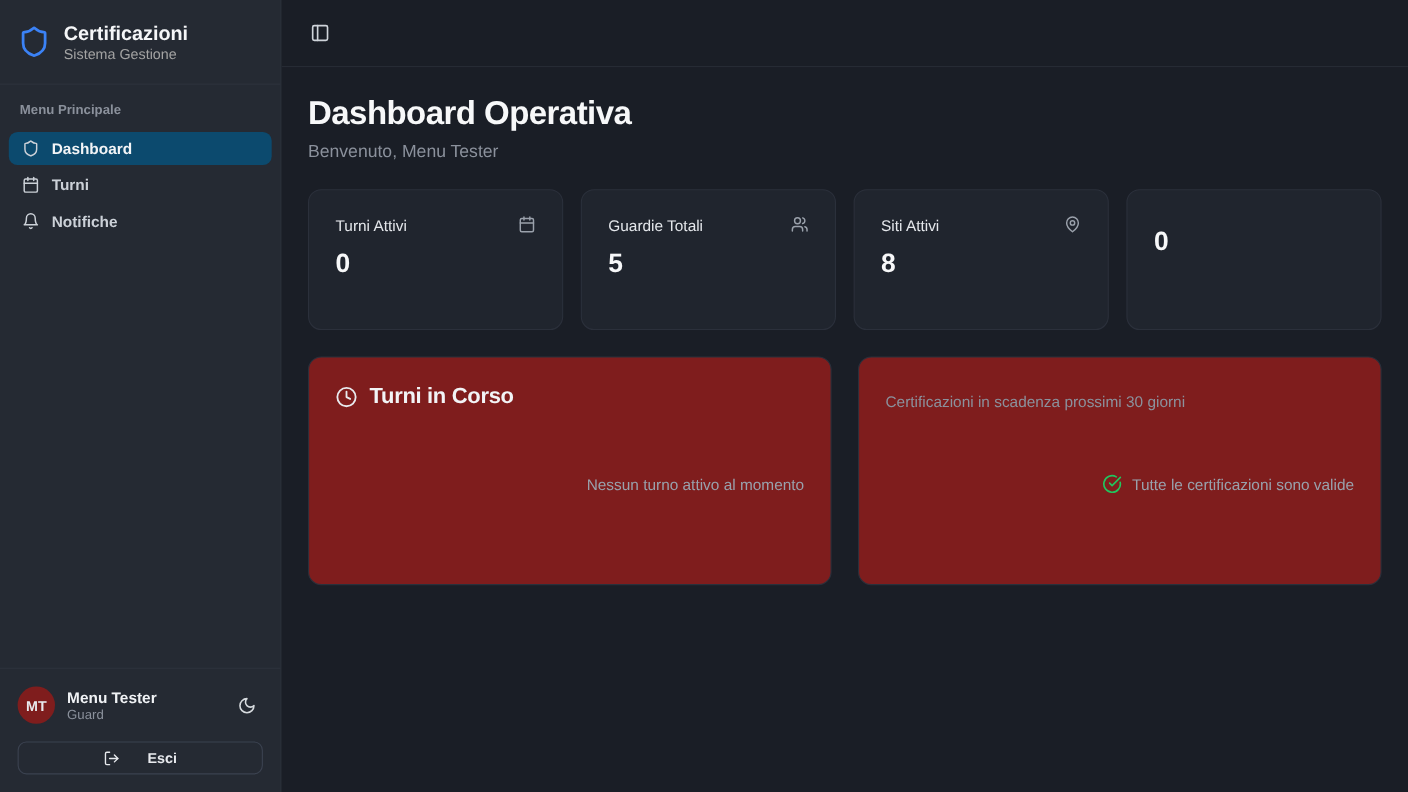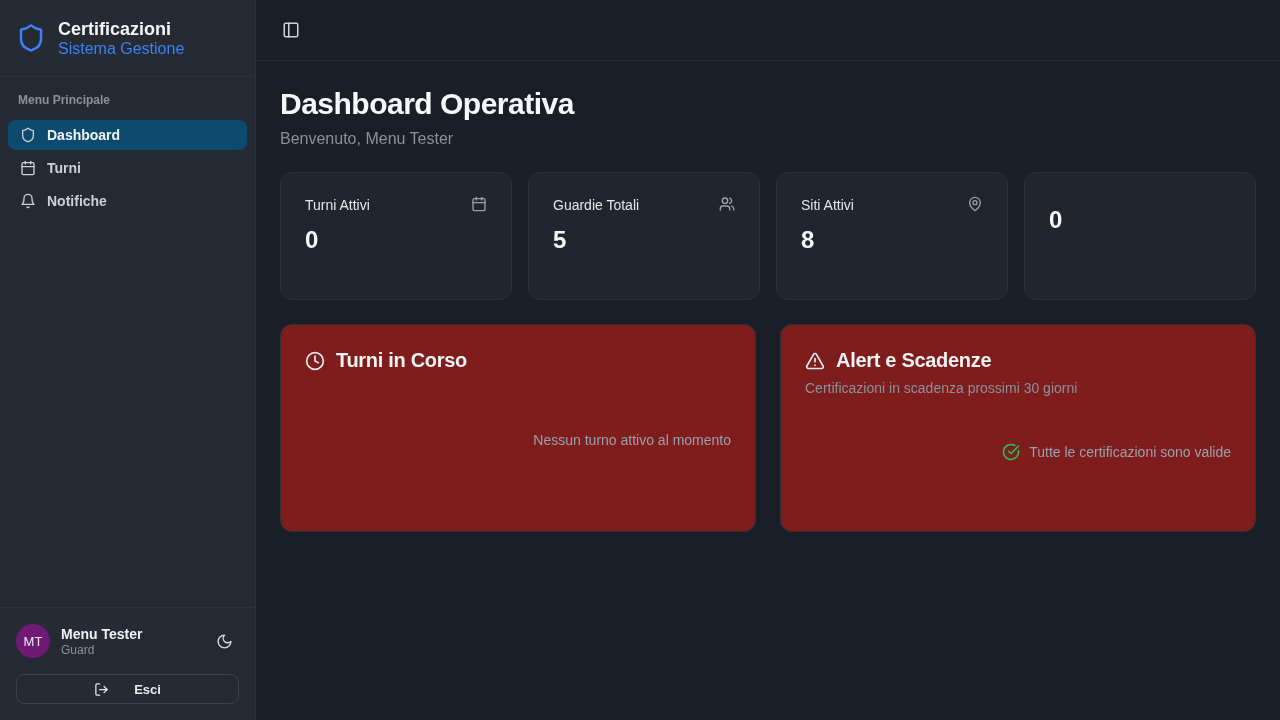--- a/index.html
+++ b/index.html
@@ -19,21 +19,21 @@
     border-right: 1px solid #2d323c;
     display: flex; flex-direction: column;
   }
   .brand {
     display: flex; align-items: center; gap: 12px;
     padding: 16px; height: 77px;
     border-bottom: 1px solid #2d323c;
   }
   .brand-logo { color: #3b82f6; }
   .brand-title { font-size: 18px; font-weight: 700; color: #f5f6f8; line-height: 1.25; }
-  .brand-sub { font-size: 16px; color: #3b82f6; }
+  .brand-sub { font-size: 13px; color: #a3a3a3; }
 
   .nav { padding: 12px 8px 8px; }
   .nav-section-label {
     font-size: 12px; font-weight: 600; color: #8b919c;
     padding: 4px 10px 10px;
   }
   .nav-item {
     display: flex; align-items: center; gap: 11px;
     padding: 7px 12px; margin: 3px 0;
     border-radius: 8px; cursor: pointer;
@@ -44,22 +44,22 @@
 
   
   .sidebar-footer {
     margin-top: auto;
     border-top: 1px solid #2d323c;
     padding: 16px;
   }
   .user-row { display: flex; align-items: center; gap: 11px; }
   .avatar {
     width: 34px; height: 34px; border-radius: 50%;
-    background: #701a75; color: #e8eaee;
-    font-size: 13px; font-weight: 400;
+    background: #7f1d1d; color: #e8eaee;
+    font-size: 13px; font-weight: 700;
     display: flex; align-items: center; justify-content: center;
   }
   .user-name { font-size: 14px; font-weight: 700; color: #f0f2f5; line-height: 1.3; }
   .user-role { font-size: 12px; color: #8b919c; }
   .theme-toggle {
     margin-left: auto; background: none; border: none;
     color: #d6dade; cursor: pointer; padding: 6px;
   }
   .logout-btn {
     margin-top: 16px; width: 100%; height: 30px;
@@ -279,30 +279,20 @@
               </svg>
           </span>
           <span class="panel-title">Turni in Corso</span>
         </div>
         <div class="panel-body">
           <span>Nessun turno attivo al momento</span>
         </div>
       </div>
 
       <div class="panel">
-        <div class="panel-title-row">
-          <span class="panel-icon">
-            <svg width="20" height="20" viewBox="0 0 24 24" fill="none" stroke="currentColor" stroke-width="2" stroke-linecap="round" stroke-linejoin="round">
-                <path d="M21.73 18l-8-14a2 2 0 0 0-3.48 0l-8 14A2 2 0 0 0 4 21h16a2 2 0 0 0 1.73-3Z"></path>
-                <path d="M12 9v4"></path>
-                <path d="M12 17h.01"></path>
-              </svg>
-          </span>
-          <span class="panel-title">Alert e Scadenze</span>
-        </div>
         <div class="panel-subtitle">Certificazioni in scadenza prossimi 30 giorni</div>
         <div class="panel-body">
           <span class="success-icon">
             <svg width="18" height="18" viewBox="0 0 24 24" fill="none" stroke="currentColor" stroke-width="2" stroke-linecap="round" stroke-linejoin="round">
                 <path d="M21.801 10A10 10 0 1 1 17 3.335"></path>
                 <path d="m9 11 3 3L22 4"></path>
               </svg>
           </span>
           <span>Tutte le certificazioni sono valide</span>
         </div>

